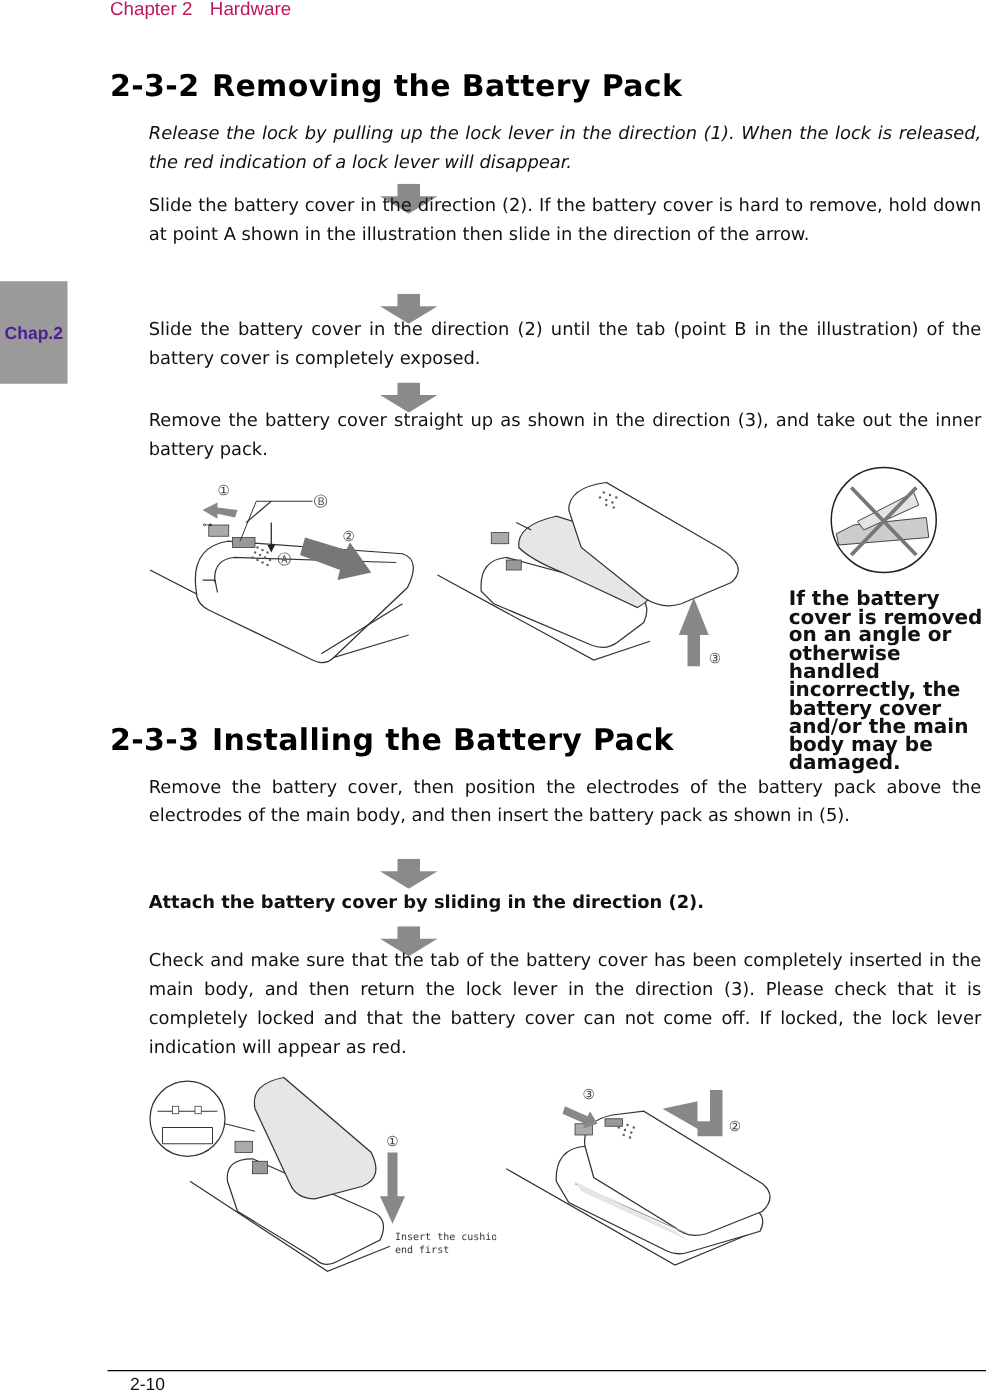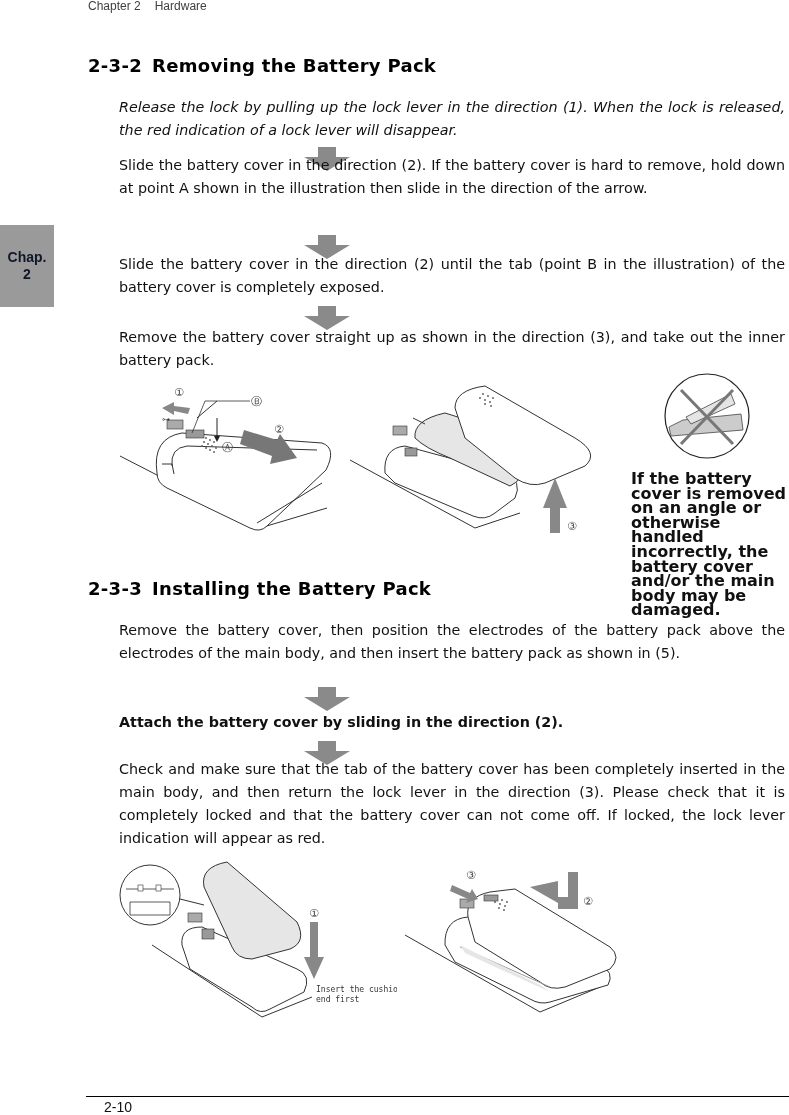--- a/index.html
+++ b/index.html
@@ -1,22 +1,22 @@
 <!DOCTYPE html>
 <html><head>
   <meta charset="utf-8">
   <style>
     html, body { margin: 0; padding: 0; background: #ffffff; }
     body { width: 789px; height: 1115px; position: relative; overflow: hidden; color: #000; }
-    .header-text { position: absolute; left: 88px; top: -1px; font-family: "Liberation Sans", sans-serif; font-size: 12px; color: #404040; }
+    .header-text { position: absolute; left: 88px; top: -1px; font-family: "Liberation Sans", sans-serif; font-size: 15px; color: #be185d; }
     .header-text .sep { display: inline-block; width: 14px; }
-    .chap-tab { position: absolute; left: 0; top: 225px; width: 54px; height: 82px; background: #9a9a9a; color: #0f172a;
+    .chap-tab { position: absolute; left: 0; top: 225px; width: 54px; height: 82px; background: #9a9a9a; color: #4c1d95;
       font-family: "Liberation Sans", sans-serif; font-weight: bold; font-size: 14px; text-align: center; line-height: 17px;
-      display: flex; flex-direction: column; justify-content: center; align-items: center; }
-    .h2 { position: absolute; left: 88px; font-family: "DejaVu Sans", sans-serif; font-weight: bold; font-size: 18px; letter-spacing: 0.3px; white-space: nowrap; }
+      display: flex; flex-direction: row; justify-content: center; align-items: center; }
+    .h2 { position: absolute; left: 88px; font-family: "DejaVu Sans", sans-serif; font-weight: bold; font-size: 24px; letter-spacing: 0.3px; white-space: nowrap; }
     .h2 .num { margin-right: 10px; }
     .para { position: absolute; left: 119px; width: 666px; font-family: "DejaVu Sans", sans-serif; font-size: 14.3px; line-height: 23px; text-align: justify; color: #111; }
     .arrow { position: absolute; left: 304px; width: 46px; height: 24px; }
     .fig { position: absolute; }
     .caution-text { position: absolute; left: 631px; top: 472px; width: 158px; font-family: "DejaVu Sans", sans-serif; font-size: 16px; line-height: 14.6px; color: #111; font-weight: bold; }
     .footer-rule { position: absolute; left: 86px; right: 0; top: 1096px; height: 1px; background: #000; }
     .footer-page { position: absolute; left: 88px; top: 1099px; font-family: "Liberation Sans", sans-serif; font-size: 14px; color: #111; margin-left: 16px; }
     .tiny { font-family: "DejaVu Sans Mono", monospace; font-size: 8px; fill: #333; }
     .num-circle { font-family: "DejaVu Sans", sans-serif; font-size: 11px; fill: #444; }
   </style>

